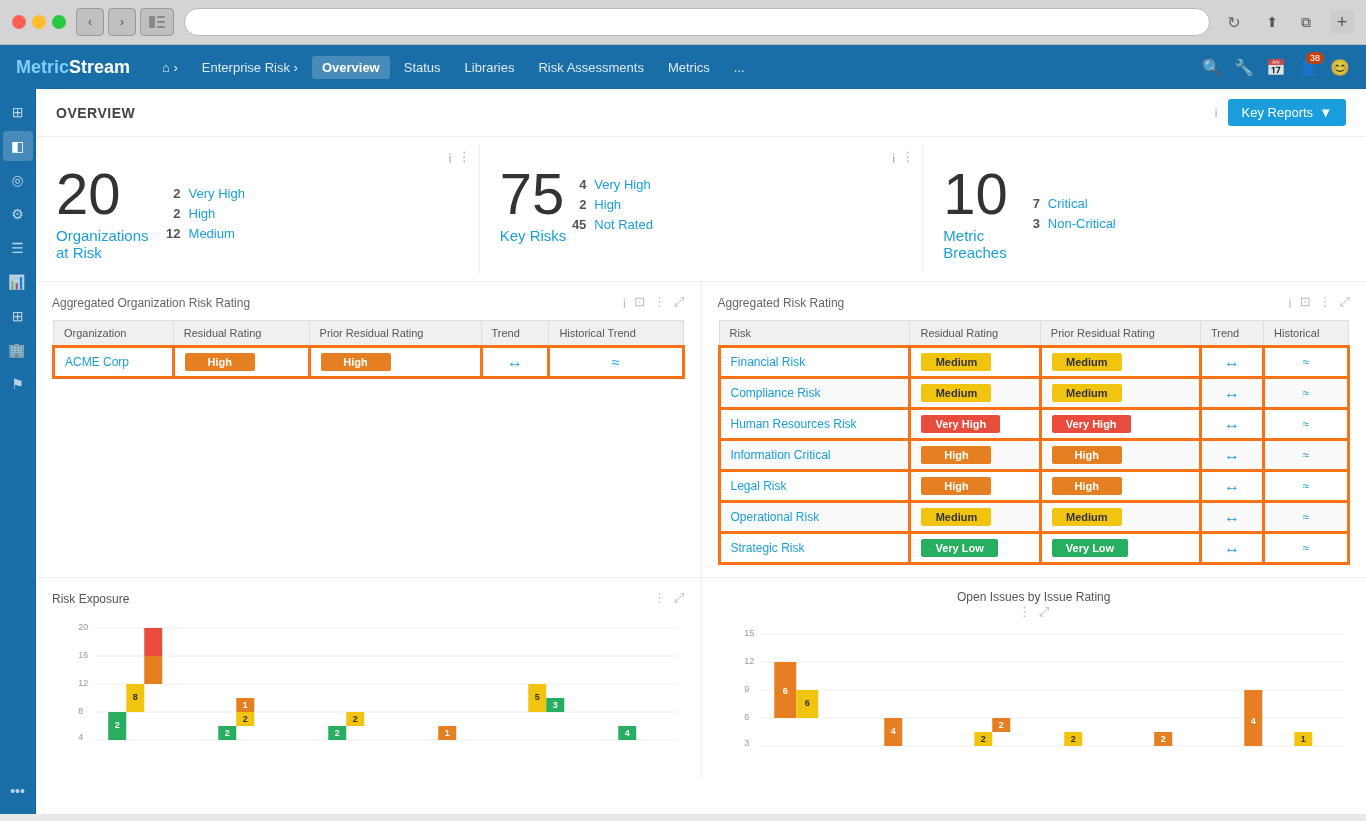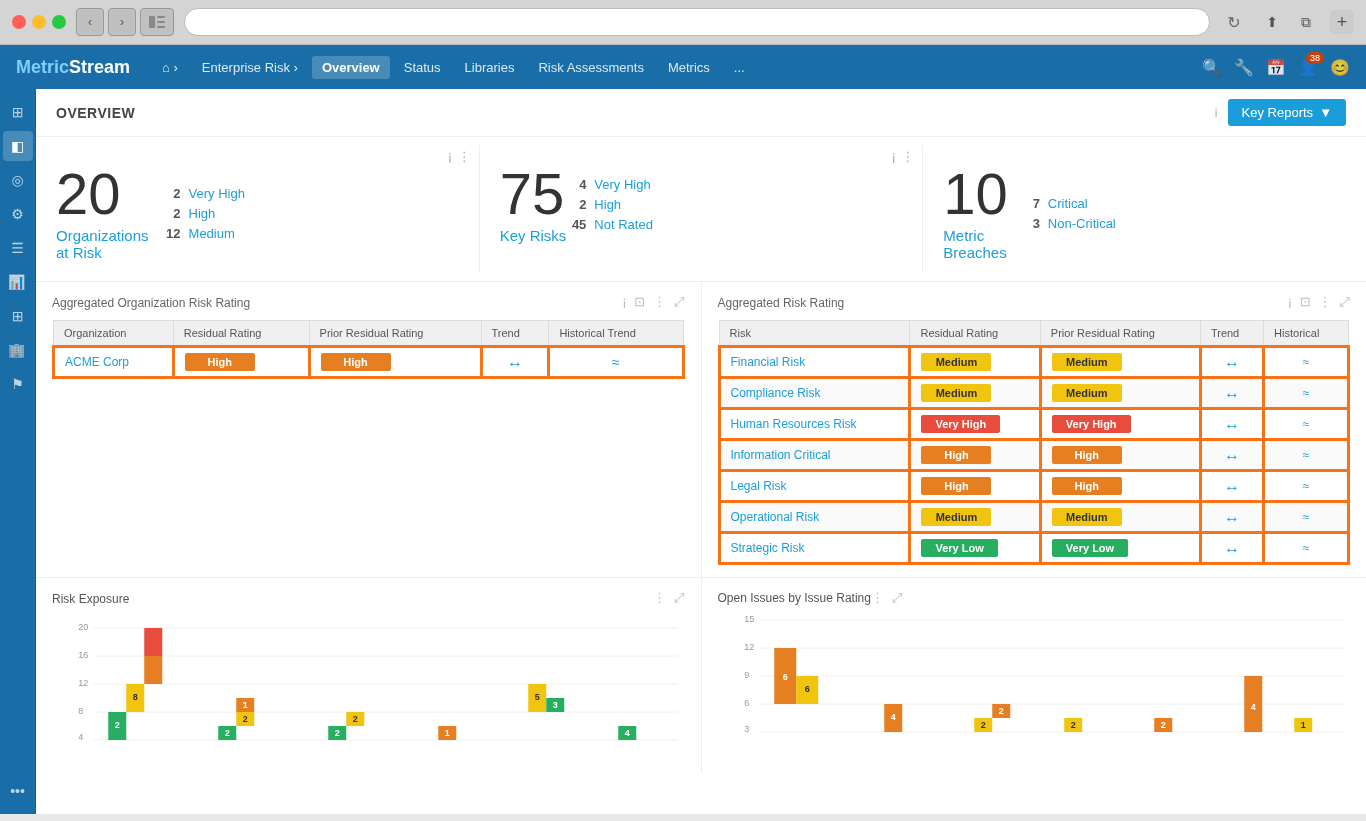--- a/index.html
+++ b/index.html
@@ -380,21 +380,21 @@
           <rect x="488" y="80" width="18" height="14" fill="#27ae60"></rect>
           <text x="479" y="82" font-size="9" fill="#333" text-anchor="middle" font-weight="bold">5</text>
           <text x="497" y="90" font-size="9" fill="white" text-anchor="middle" font-weight="bold">3</text>
 
           <rect x="560" y="108" width="18" height="14" fill="#27ae60"></rect>
           <text x="569" y="118" font-size="9" fill="white" text-anchor="middle" font-weight="bold">4</text>
         </svg>
       </div>
 
       <div style="flex:1; padding:12px 16px;">
-        <div style="display:flex; align-items:center; margin-bottom:4px;">
+        <div style="display:flex; align-items:center; justify-content:space-between; margin-bottom:4px;flex-direction:column;">
           <span style="font-size:12px; color:#555; font-weight:500;">Open Issues by Issue Rating</span>
           <div style="display:flex; gap:8px; color:#bbb; font-size:13px;">
             <span>⋮</span>
             <span>⤢</span>
           </div>
         </div>
         <svg width="100%" height="140" viewBox="0 0 620 140" preserveAspectRatio="xMidYMid meet">
 
           <text x="20" y="12" font-size="9" fill="#999">15</text>
           <text x="20" y="40" font-size="9" fill="#999">12</text>

